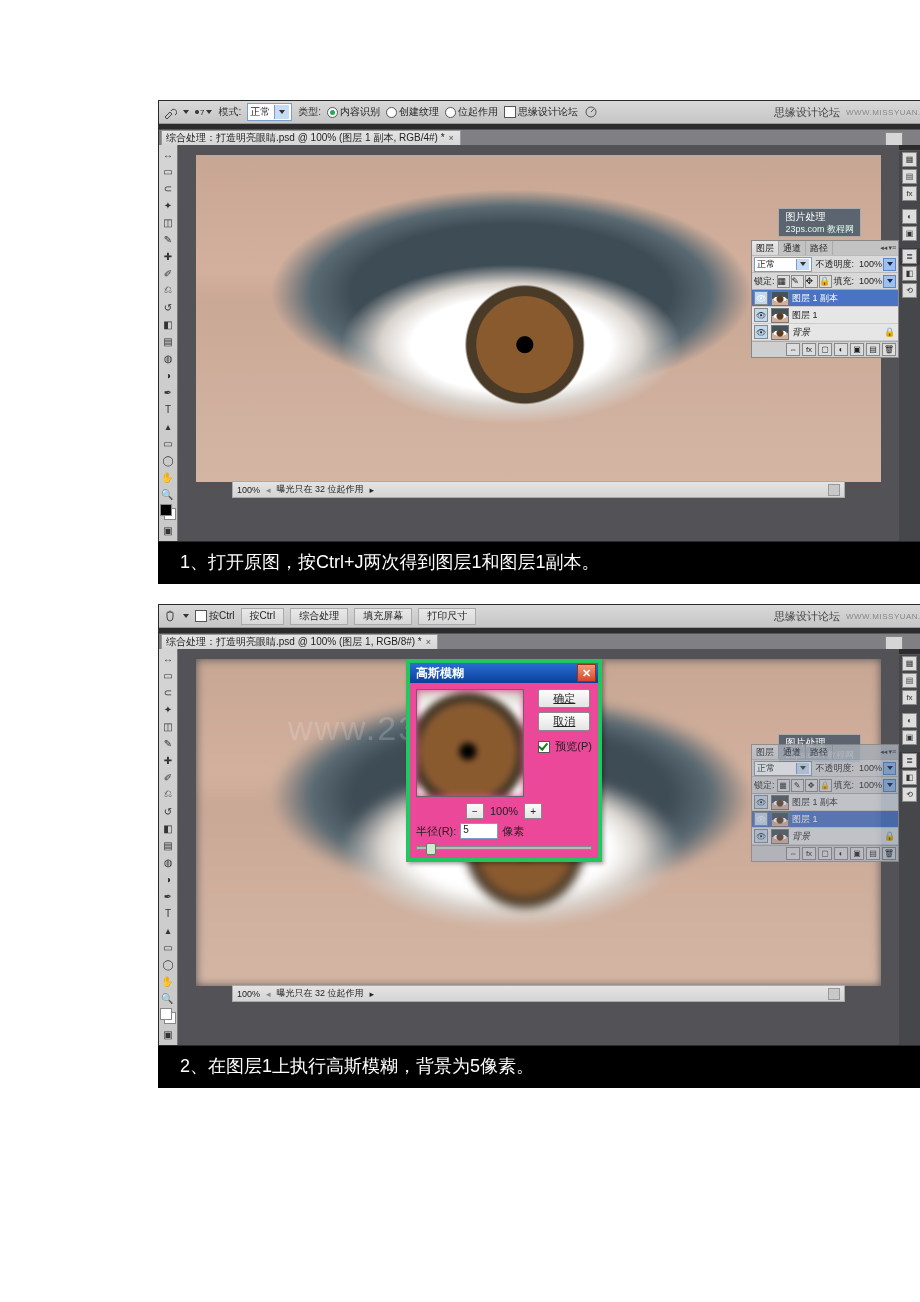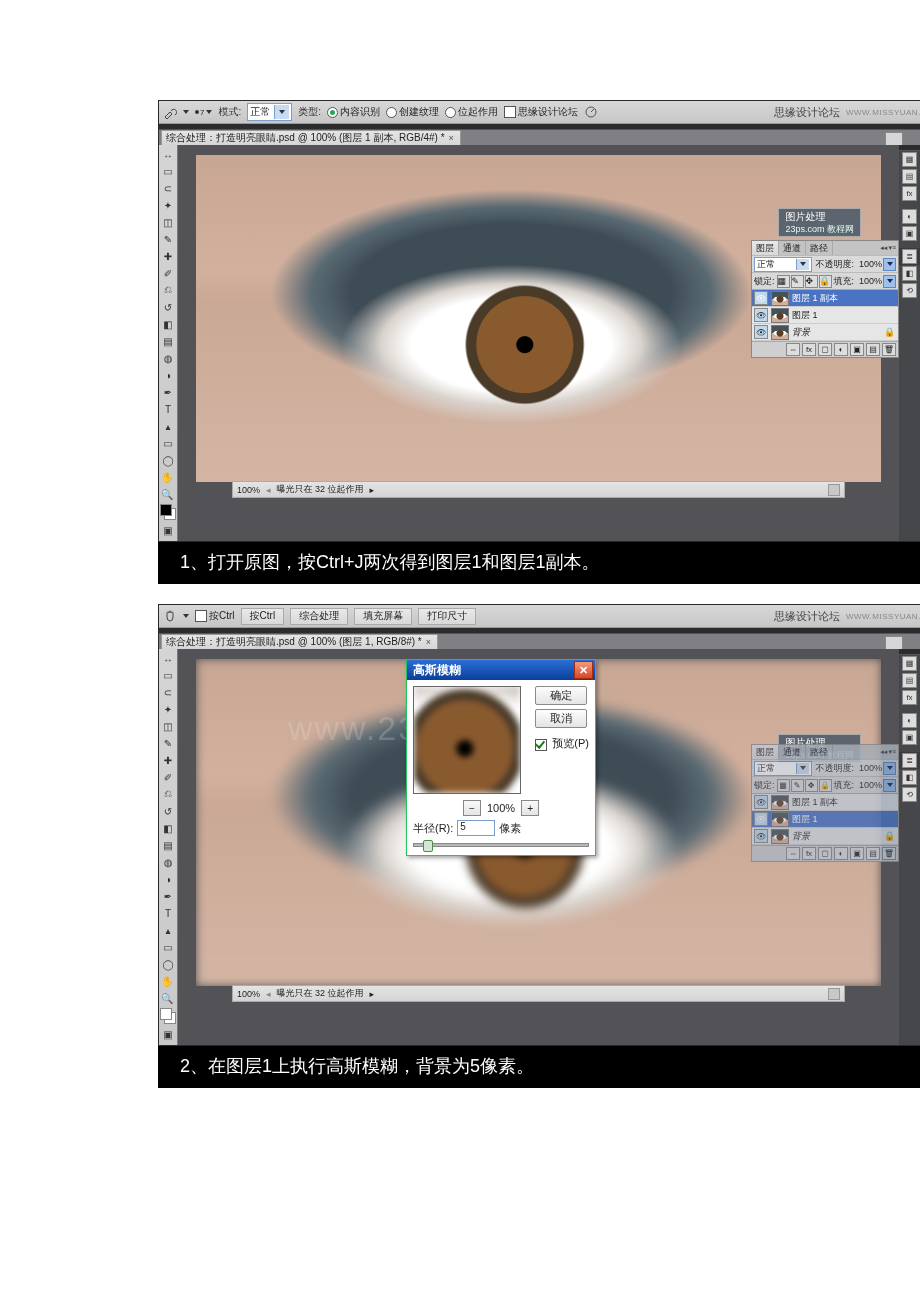--- a/index.html
+++ b/index.html
@@ -251,22 +251,22 @@
   .caption {
     background: #000; color: #fff;
     font-size: 18px; padding: 8px 10px 10px 22px;
     width: 786px; box-sizing: border-box;
   }
   .gap { height: 20px; }
   
   .dialog {
     position: absolute; left: 210px; top: 0;
     width: 188px;
-    background: #ffffff;
-    border: 1px solid #22c55e;
+    background: #ec4899;
+    border: 4px solid #22c55e;
     box-shadow: 2px 2px 4px rgba(0,0,0,0.35);
     font-size: 11px;
   }
   .dialog-title {
     height: 20px;
     background: linear-gradient(#2a6ed5, #0a3f9a);
     color: #fff; font-weight: bold;
     display: flex; align-items: center;
     padding: 0 2px 0 6px;
     font-size: 12px;
@@ -285,21 +285,21 @@
   }
   .dialog-btns {
     position: absolute; right: 6px; top: 6px;
     display: flex; flex-direction: column; gap: 4px;
   }
   .winbtn {
     width: 50px; height: 17px;
     background: linear-gradient(#fdfdfd, #e4e4e4);
     border: 1px solid #8a8a8a;
     border-radius: 2px; font-size: 11px;
-    display: flex; align-items: center; justify-content: center;
+    display: flex; align-items: center; justify-content: center; text-decoration: underline;
   }
   .dialog .preview-box {
     width: 106px; height: 106px;
     border: 1px solid #666;
     overflow: hidden;
     margin-bottom: 6px;
   }
   .dialog .preview-box .eye { filter: blur(3px); }
   .zoom-row {
     display: flex; justify-content: center; align-items: center;
@@ -650,21 +650,21 @@
 
         <div class="dialog">
           <div class="dialog-title">
             <span>高斯模糊</span>
             <span class="closex">✕</span>
           </div>
           <div class="dialog-body">
             <div class="dialog-btns">
               <div class="winbtn">确定</div>
               <div class="winbtn">取消</div>
-              <div style="margin-top:4px;display:flex;align-items:flex-end;gap:3px">
+              <div style="margin-top:4px;display:flex;align-items:center;gap:3px">
                 <span class="chk sel"></span>
                 <span>预览(P)</span>
               </div>
             </div>
             <div class="preview-box">
               <div class="eye"></div>
             </div>
             <div class="zoom-row">
               <span class="zbtn">−</span>
               <span>100%</span>

